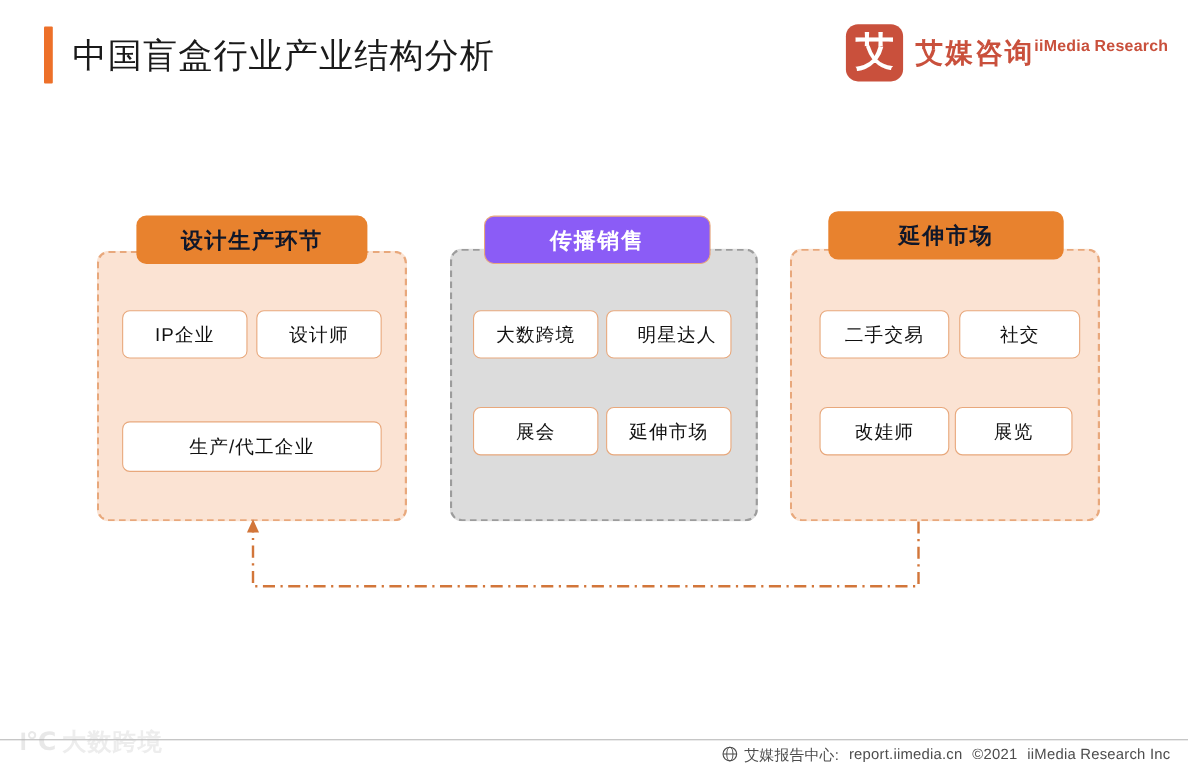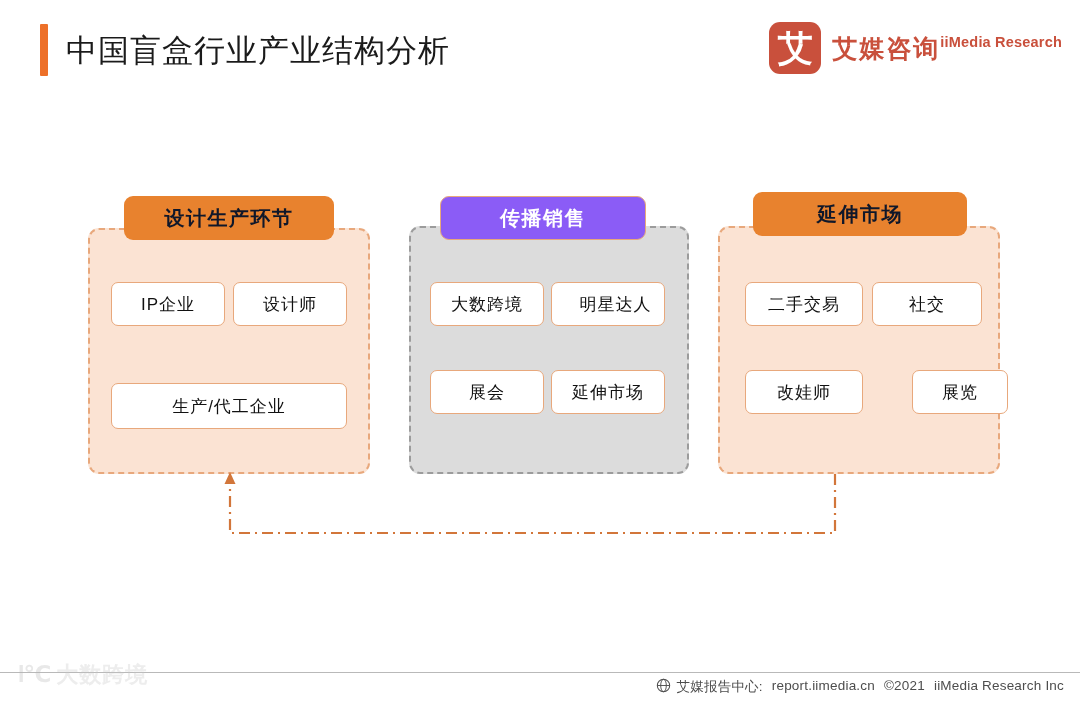--- a/index.html
+++ b/index.html
@@ -275,21 +275,21 @@
     <div class="panel orange" style="left:718px; top:226px; width:282px; height:248px;"></div>
 
     <div class="pill orange" style="left:753px; top:192px; width:214px;">延伸市场</div>
 
     <div class="node" style="left:745px; top:282px; width:118px; height:44px;">二手交易</div>
 
     <div class="node" style="left:872px; top:282px; width:110px; height:44px;">社交</div>
 
     <div class="node" style="left:745px; top:370px; width:118px; height:44px;">改娃师</div>
 
-    <div class="node" style="left:912px; top:370px; width:96px; height:44px;">展览</div>
+    <div class="node" style="left:868px; top:370px; width:107px; height:44px;">展览</div>
   </div>
 </div>
 
 <div class="footer-rule"></div>
 
 <div class="watermark">
   <span class="wm-mark">I℃</span>
   <span class="wm-text">大数跨境</span>
 </div>
 

